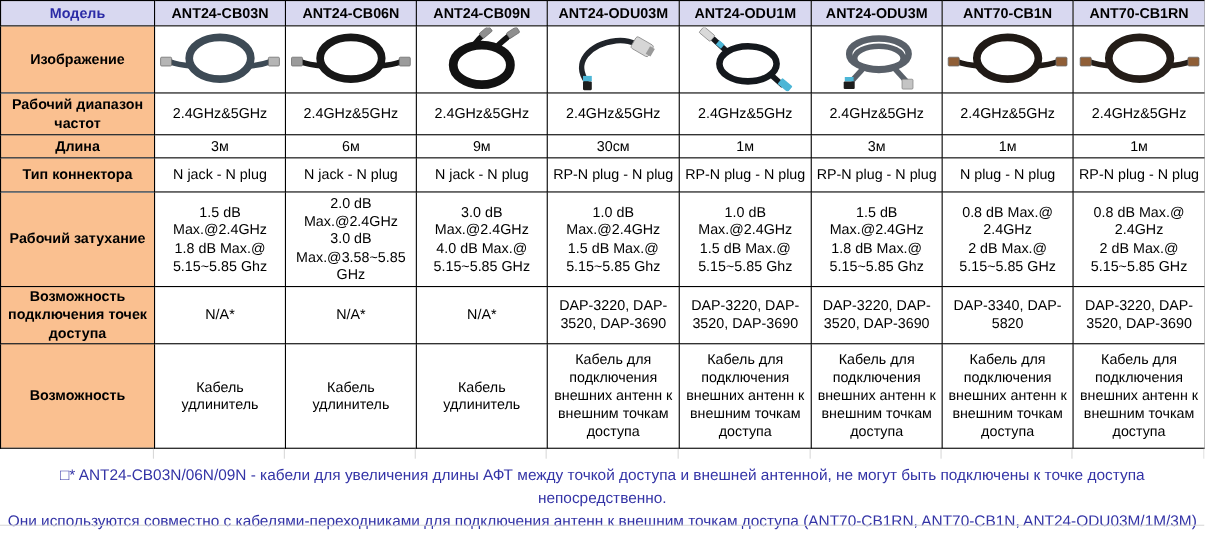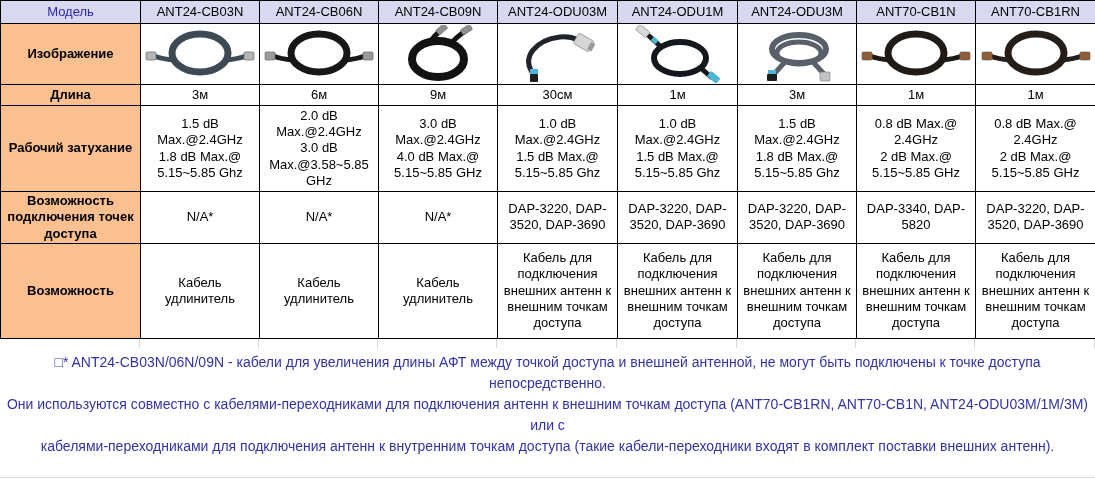--- a/index.html
+++ b/index.html
@@ -15,21 +15,21 @@
   }
   table.spec th, table.spec td{
     border:1px solid #000;
     padding:1px 2px;
     text-align:center;vertical-align:middle;
     overflow:hidden;
     line-height:1.25;
   }
   thead th{
     background:var(--header-bg,#d8d8f0);
-    font-weight:normal;
+    font-weight:bold;
     border-bottom:2px solid #000;
     height:20px;
   }
   th.corner{color:var(--header-text,#2b2ba6);}
   th.rowlabel{
     background:var(--label-bg,#fac090);
     font-weight:bold;
   }
   tr.r-image{height:48px;padding-left:24px;}
   tr.r-freq{height:38px;}
@@ -160,31 +160,53 @@
           <td class="imgcell">
             <svg viewBox="0 0 112 58" width="112" height="58">
               <ellipse cx="56" cy="28" rx="28" ry="19" fill="none" stroke="#241d18" stroke-width="7"></ellipse>
          <path d="M30,35 Q18,34 10,31" fill="none" stroke="#241d18" stroke-width="5"></path>
          <path d="M82,35 Q94,34 102,31" fill="none" stroke="#241d18" stroke-width="5"></path>
          <rect x="2" y="27" width="10" height="8" rx="1" fill="#8f5e36" stroke="#6b6b6b" stroke-width="0.7"></rect>
          <rect x="100" y="27" width="10" height="8" rx="1" fill="#8f5e36" stroke="#6b6b6b" stroke-width="0.7"></rect>
             </svg>
           </td>
         </tr>
+        <tr class="r-freq">
+          <th class="rowlabel">Рабочий диапазон частот</th>
+          <td>2.4GHz&amp;5GHz</td>
+          <td>2.4GHz&amp;5GHz</td>
+          <td>2.4GHz&amp;5GHz</td>
+          <td>2.4GHz&amp;5GHz</td>
+          <td>2.4GHz&amp;5GHz</td>
+          <td>2.4GHz&amp;5GHz</td>
+          <td>2.4GHz&amp;5GHz</td>
+          <td>2.4GHz&amp;5GHz</td>
+        </tr>
         <tr class="r-len">
           <th class="rowlabel">Длина</th>
           <td>3м</td>
           <td>6м</td>
           <td>9м</td>
           <td>30см</td>
           <td>1м</td>
           <td>3м</td>
           <td>1м</td>
           <td>1м</td>
         </tr>
+        <tr class="r-conn">
+          <th class="rowlabel">Тип коннектора</th>
+          <td>N jack - N plug</td>
+          <td>N jack - N plug</td>
+          <td>N jack - N plug</td>
+          <td>RP-N plug - N plug</td>
+          <td>RP-N plug - N plug</td>
+          <td>RP-N plug - N plug</td>
+          <td>N plug - N plug</td>
+          <td>RP-N plug - N plug</td>
+        </tr>
         <tr class="r-att">
           <th class="rowlabel">Рабочий затухание</th>
           <td class="preline">1.5 dB
 Max.@2.4GHz
 1.8 dB Max.@
 5.15~5.85 Ghz</td>
           <td class="preline">2.0 dB
 Max.@2.4GHz
 3.0 dB
 Max.@3.58~5.85

